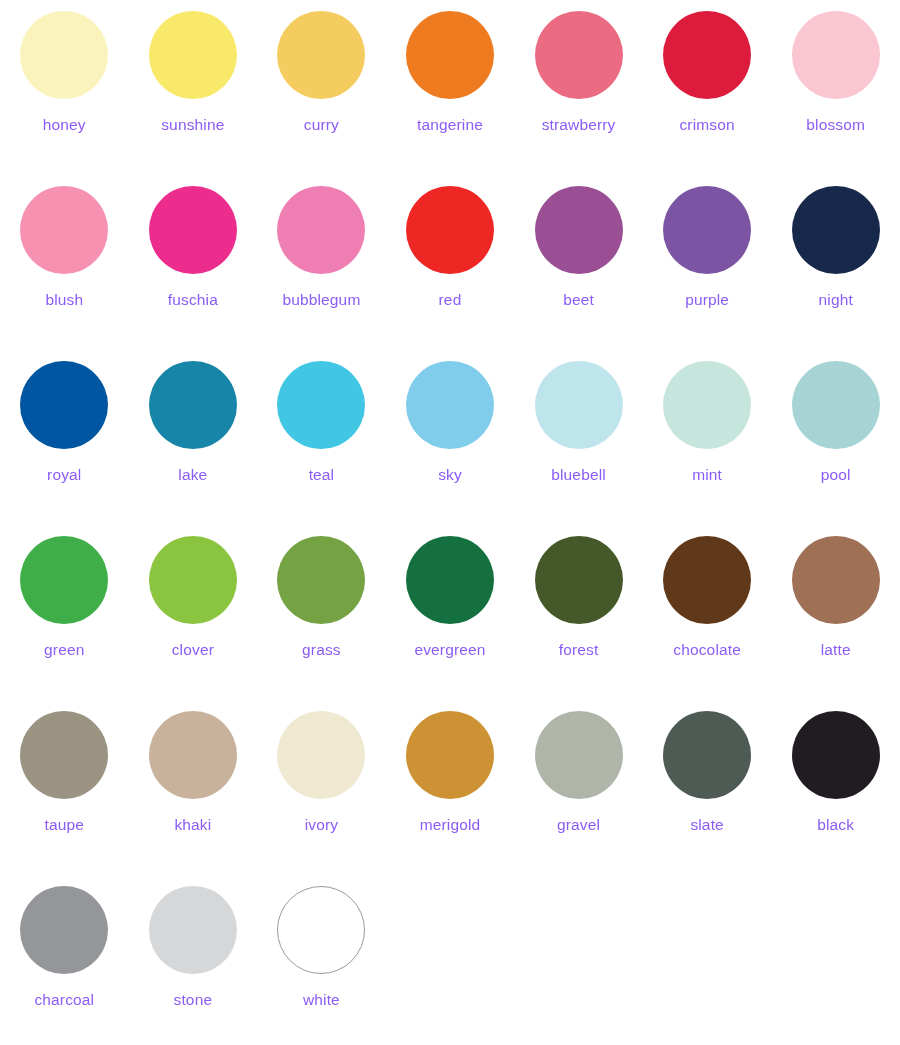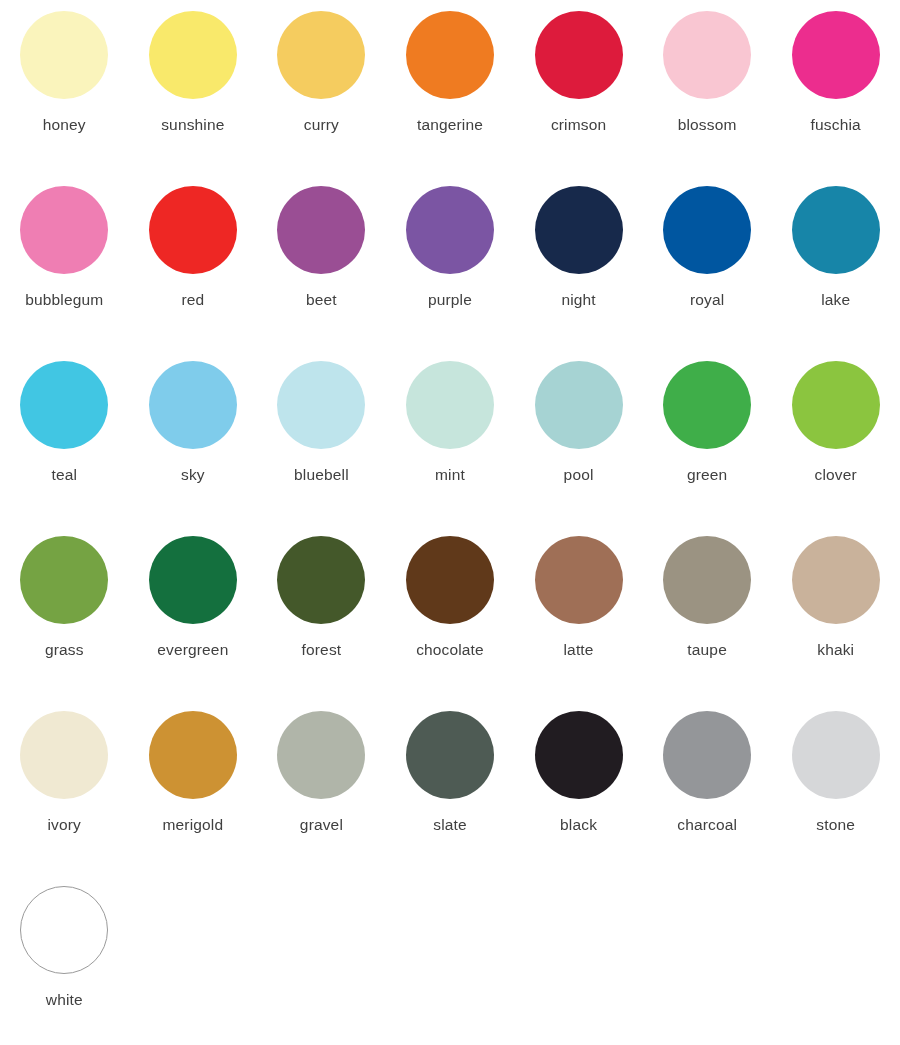--- a/index.html
+++ b/index.html
@@ -36,21 +36,21 @@
     box-sizing: border-box;
     margin-top: 3px;
   }
   .swatch-dot.outlined {
     border: 1px solid #9a9a9a;
   }
   .swatch-label {
     margin-top: 18px;
     font-size: 15.5px;
     line-height: 1;
-    color: #404040;
+    color: #8b5cf6;
     letter-spacing: 0.15px;
     text-align: left;
     white-space: nowrap;
   }
 </style>
 </head>
 <body>
 
 <main id="palette-grid">
     <div class="swatch-cell">
@@ -63,26 +63,34 @@
     </div>
     <div class="swatch-cell">
       <div class="swatch-dot" style="background: rgb(245, 204, 95);"></div>
       <div class="swatch-label">curry</div>
     </div>
     <div class="swatch-cell">
       <div class="swatch-dot" style="background: rgb(239, 123, 33);"></div>
       <div class="swatch-label">tangerine</div>
     </div>
     <div class="swatch-cell">
+      <div class="swatch-dot" style="background: rgb(235, 107, 131);"></div>
+      <div class="swatch-label">strawberry</div>
+    </div>
+    <div class="swatch-cell">
       <div class="swatch-dot" style="background: rgb(221, 27, 60);"></div>
       <div class="swatch-label">crimson</div>
     </div>
     <div class="swatch-cell">
       <div class="swatch-dot" style="background: rgb(249, 198, 210);"></div>
       <div class="swatch-label">blossom</div>
+    </div>
+    <div class="swatch-cell">
+      <div class="swatch-dot" style="background: rgb(246, 145, 178);"></div>
+      <div class="swatch-label">blush</div>
     </div>
     <div class="swatch-cell">
       <div class="swatch-dot" style="background: rgb(236, 45, 142);"></div>
       <div class="swatch-label">fuschia</div>
     </div>
     <div class="swatch-cell">
       <div class="swatch-dot" style="background: rgb(239, 126, 179);"></div>
       <div class="swatch-label">bubblegum</div>
     </div>
     <div class="swatch-cell">

